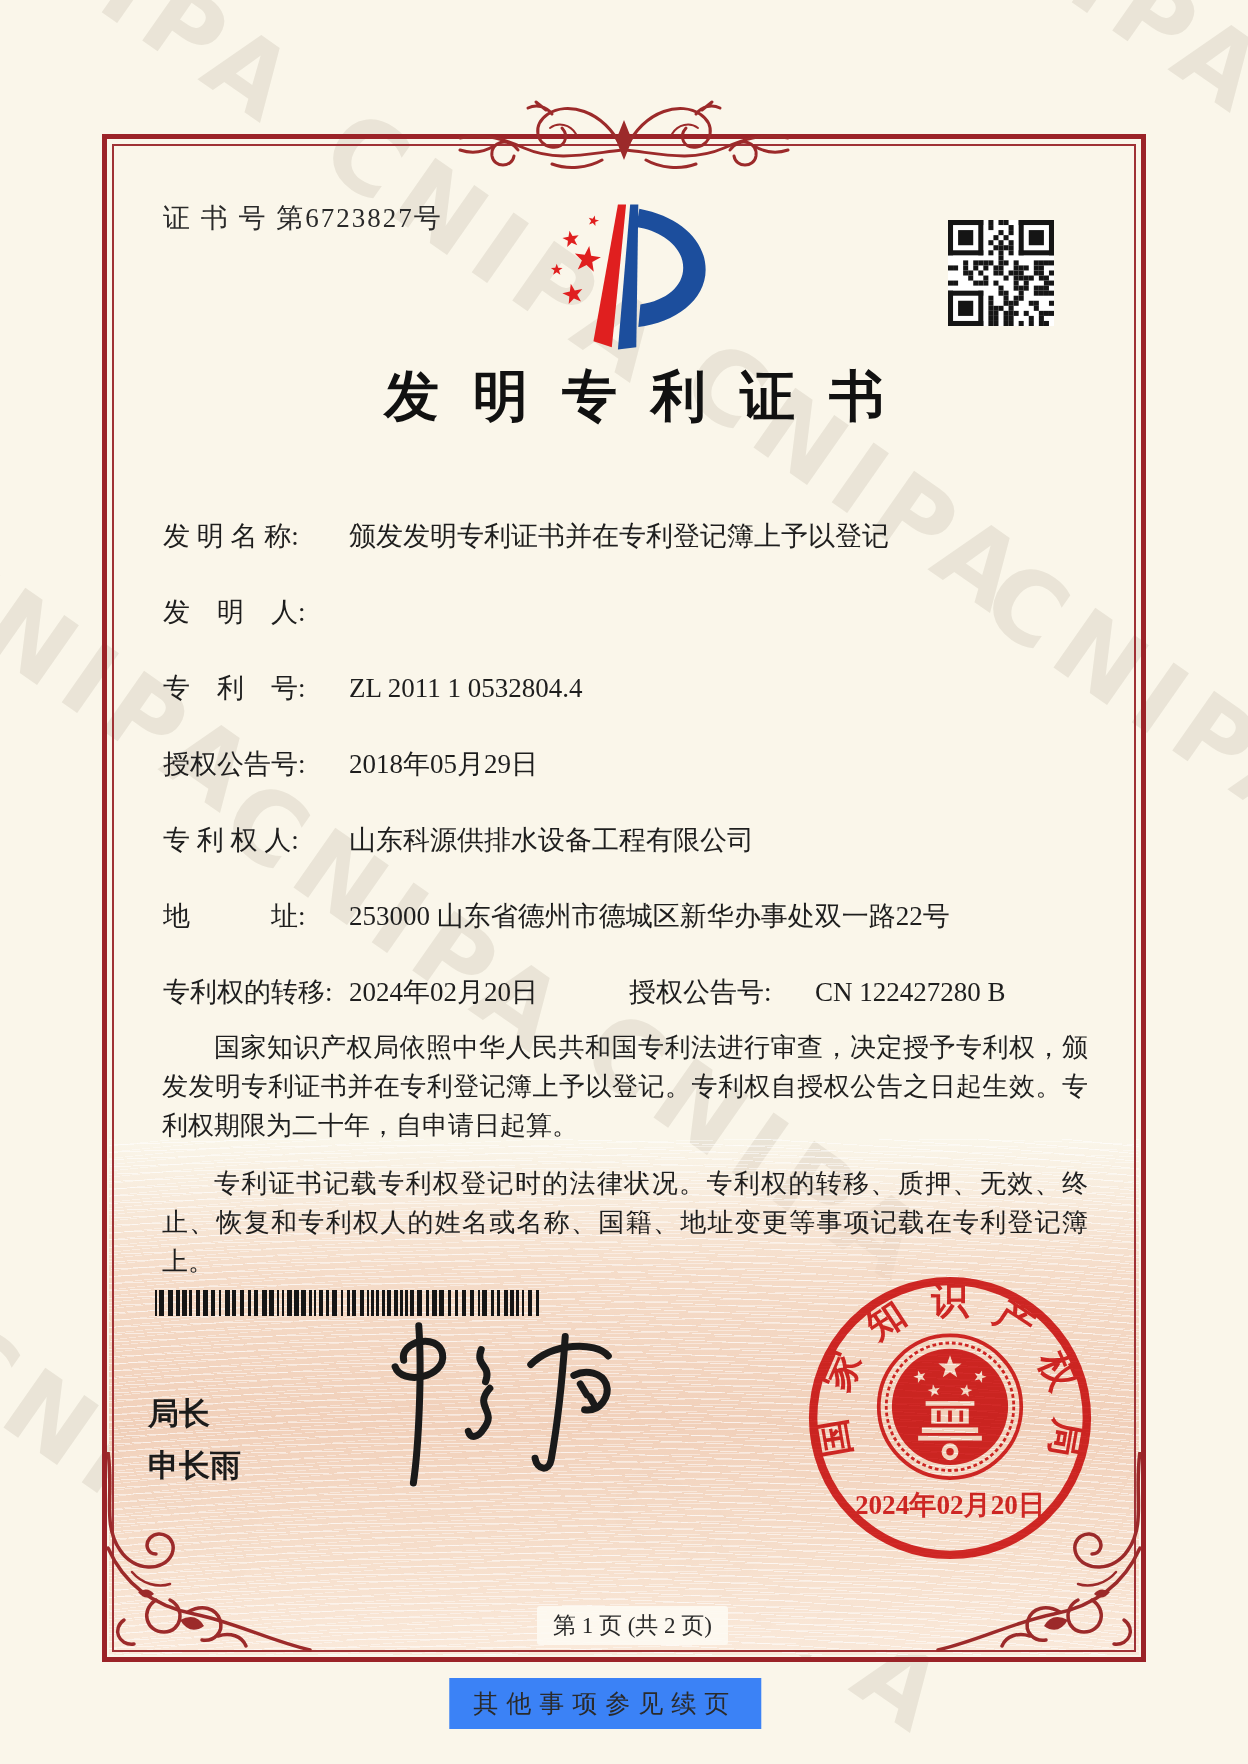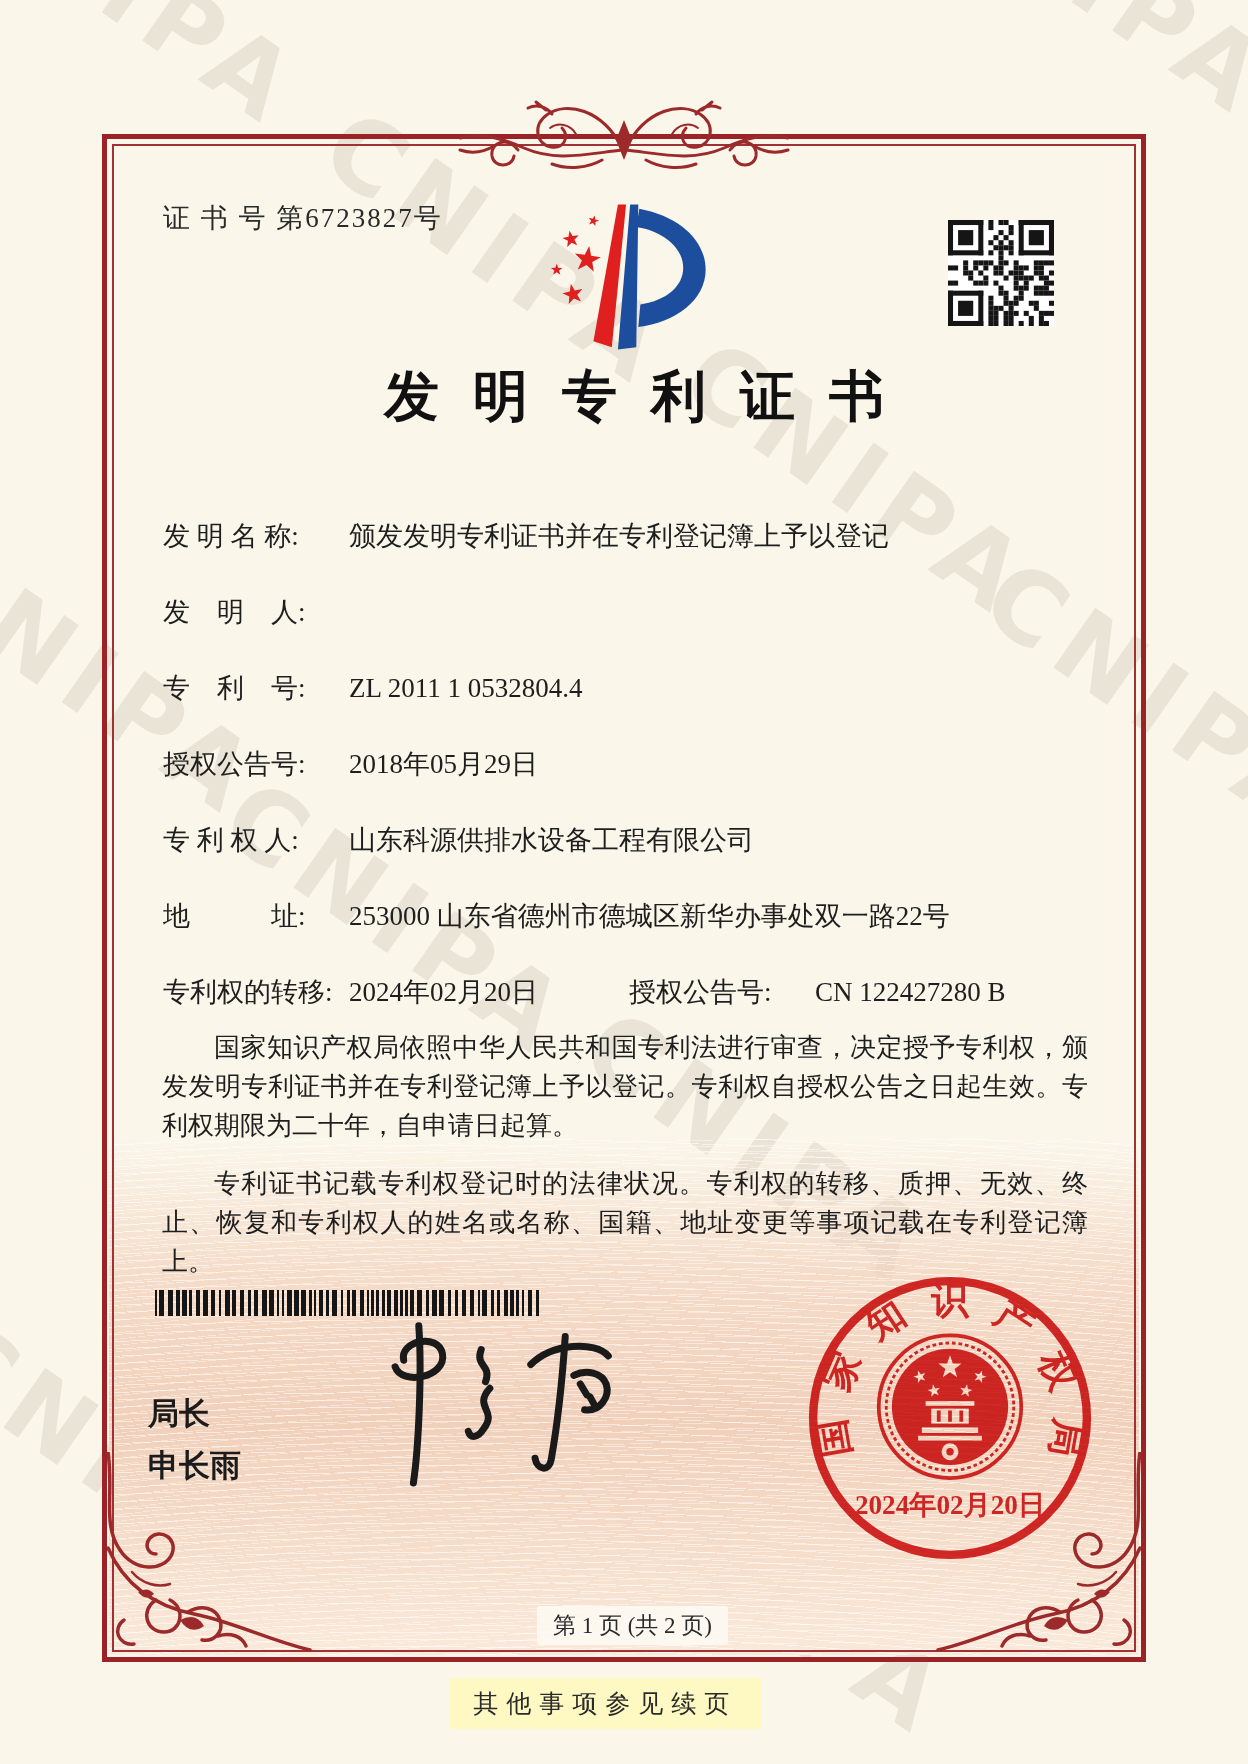--- a/index.html
+++ b/index.html
@@ -83,21 +83,21 @@
     opacity:.95;mix-blend-mode:multiply;}
   .footer-page{
     position:absolute;left:0;right:0;top:1606px;z-index:2;text-align:center;padding-left:17px;
   }
   .footer-page span{
     display:inline-block;background:rgba(253,250,242,.9);padding:4px 16px;border-radius:3px;
     font-size:23px;color:#2a2a2a;
   }
   .cont-note{
     position:absolute;left:50%;top:1678px;transform:translateX(-56%);z-index:2;
-    background:#fef9c3;padding:9px 24px;font-size:25px;letter-spacing:8px;color:#2a2a2a;
+    background:#3b82f6;padding:9px 24px;font-size:25px;letter-spacing:8px;color:#2a2a2a;
   }
 </style>
 </head>
 <body>
 
 <span class="wm" style="left:-70px;top:-70px">CNIPA</span>
 <span class="wm" style="left:900px;top:-80px">CNIPA</span>
 <span class="wm" style="left:300px;top:190px">CNIPA</span>
 <span class="wm" style="left:660px;top:420px">CNIPA</span>
 <span class="wm" style="left:-110px;top:620px">CNIPA</span>

